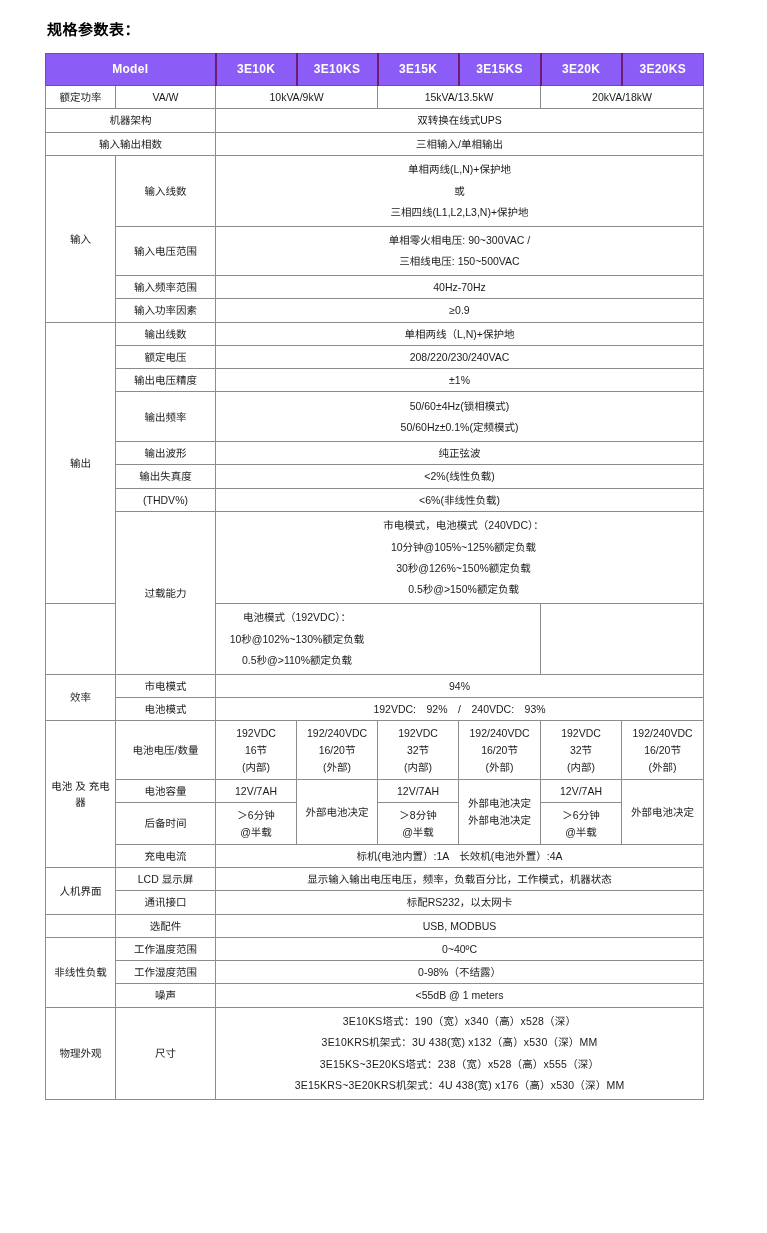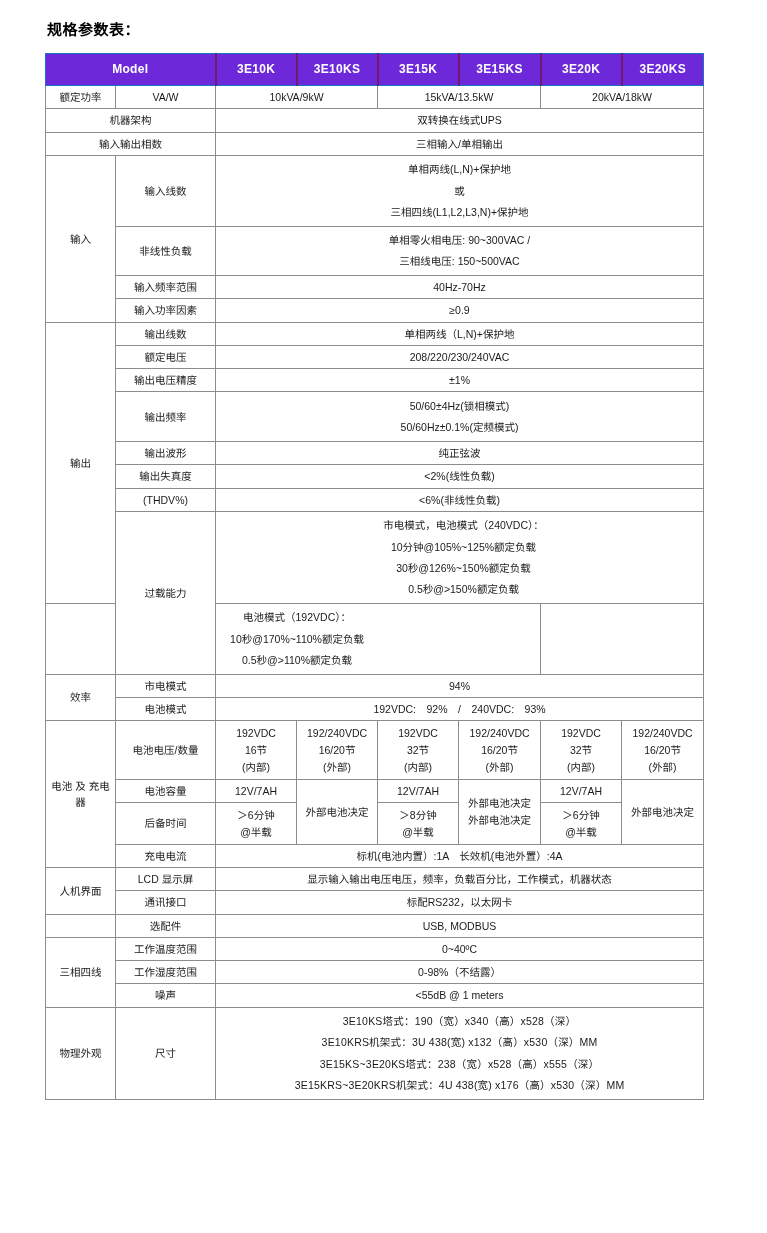--- a/index.html
+++ b/index.html
@@ -40,21 +40,21 @@
     text-align: center;
     vertical-align: middle;
     font-size: 10.5px;
     line-height: 1.55;
     padding: 3px 2px;
     color: #1a1a1a;
     word-break: break-word;
   }
   
   tr.head th {
-    background: #6d28d9;
+    background: #8b5cf6;
     color: #ffffff;
     font-weight: bold;
     font-size: 12px;
     letter-spacing: 0.3px;
     border-color: #1277c4;
     padding: 5px 16px;
     height: 21px;
   }
   tr.head th.model-head {
     border-right: 1px solid #ffffff;
@@ -143,21 +143,21 @@
       <td class="group" rowspan="4">输入</td>
       <td class="param">输入线数</td>
       <td class="val multi" colspan="6">
         <span class="ln">单相两线(L,N)+保护地</span>
         <span class="ln">或</span>
         <span class="ln">三相四线(L1,L2,L3,N)+保护地</span>
       </td>
     </tr>
 
     <tr>
-      <td class="param">非线性负载</td>
+      <td class="param">输入电压范围</td>
       <td class="val multi" colspan="6">
         <span class="ln">单相零火相电压: 90~300VAC /</span>
         <span class="ln">三相线电压: 150~500VAC</span>
       </td>
     </tr>
 
     <tr>
       <td class="param">输入频率范围</td>
       <td class="val" colspan="6">40Hz-70Hz</td>
     </tr>
@@ -210,21 +210,21 @@
       <td class="val multi pad-lines" colspan="6">
         <span class="ln">市电模式，电池模式（240VDC）：</span>
         <span class="ln">10分钟@105%~125%额定负载</span>
         <span class="ln">30秒@126%~150%额定负载</span>
         <span class="ln">0.5秒@&gt;150%额定负载</span>
       </td>
     </tr>
     <tr>
       <td class="val multi pad-lines" colspan="6">
         <span class="ln">电池模式（192VDC）：</span>
-        <span class="ln">10秒@170%~110%额定负载</span>
+        <span class="ln">10秒@102%~130%额定负载</span>
         <span class="ln">0.5秒@&gt;110%额定负载</span>
       </td>
     </tr>
 
     <tr>
       <td class="group" rowspan="2">效率</td>
       <td class="param">市电模式</td>
       <td class="val" colspan="6">94%</td>
     </tr>
     <tr>
@@ -315,21 +315,21 @@
       <td class="val" colspan="6">标配RS232，以太网卡</td>
     </tr>
 
     <tr>
       <td class="group blank"></td>
       <td class="param">选配件</td>
       <td class="val" colspan="6">USB, MODBUS</td>
     </tr>
 
     <tr>
-      <td class="group" rowspan="3">三相四线</td>
+      <td class="group" rowspan="3">非线性负载</td>
       <td class="param">工作温度范围</td>
       <td class="val" colspan="6">0~40ºC</td>
     </tr>
     <tr>
       <td class="param">工作湿度范围</td>
       <td class="val" colspan="6">0-98%（不结露）</td>
     </tr>
     <tr>
       <td class="param">噪声</td>
       <td class="val" colspan="6">&lt;55dB @ 1 meters</td>

